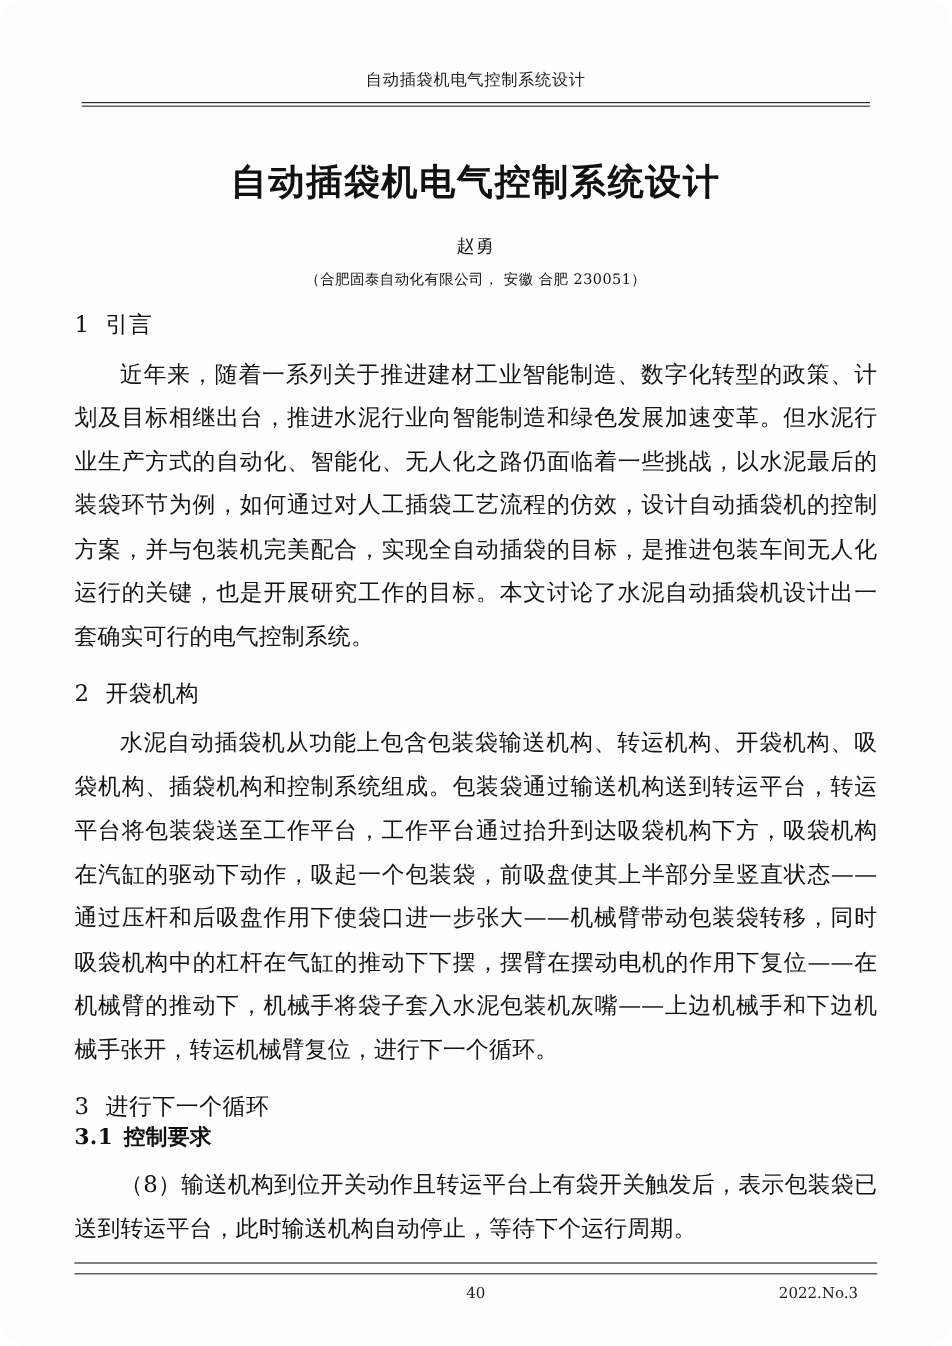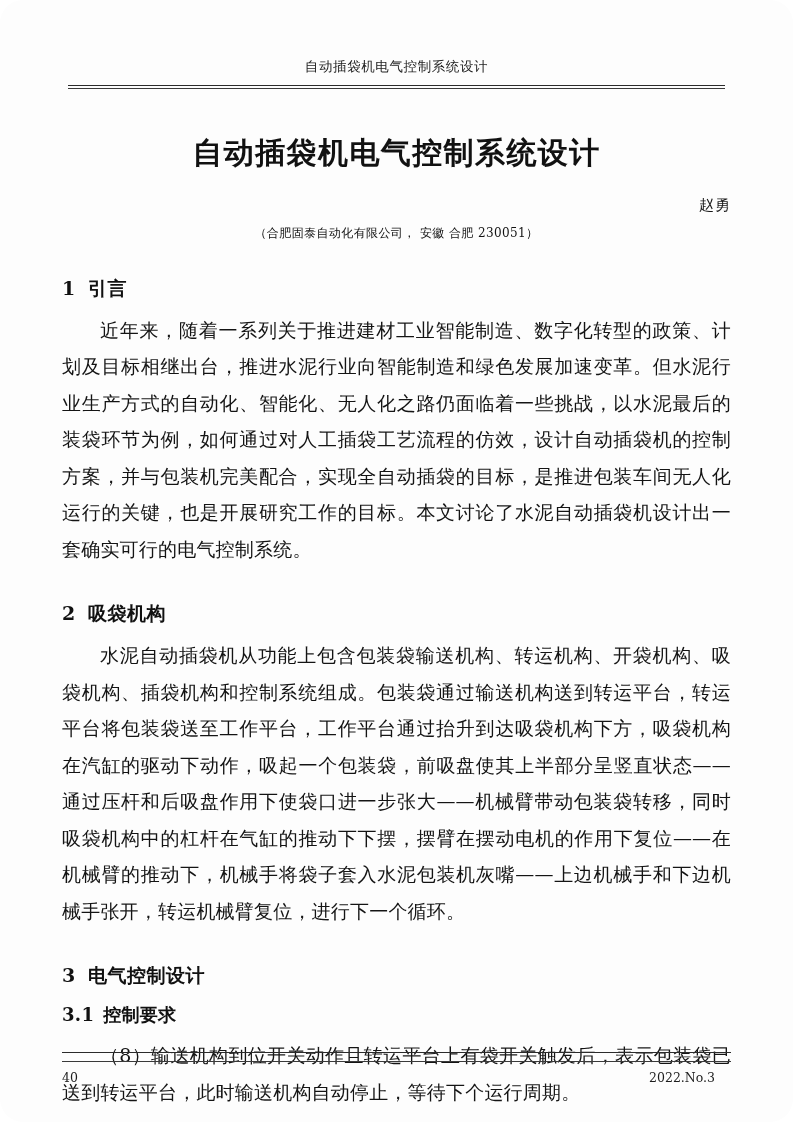--- a/index.html
+++ b/index.html
@@ -55,43 +55,41 @@
     font-weight: bold;
     letter-spacing: 1.4px;
     color: #111;
     line-height: 1.3;
   }
   .author {
     margin-top: 24px;
     font-size: 15px;
     letter-spacing: 1px;
     color: #161616;
-    text-align: right;
   }
   .affiliation {
     margin-top: 10px;
     font-size: 12px;
     letter-spacing: 0.4px;
     color: #111;
   }
 
   
   .section-h1 {
-    margin-top: 34px;
+    margin-top: 16px;
     font-size: 19px;
-    font-weight: bold;
+    font-weight: normal;
     color: #111;
     letter-spacing: 0.5px;
   }
   .section-h1 .num {
     display: inline-block;
     min-width: 26px;
   }
   .section-h2 {
-    margin-top: 14px;
     font-size: 18px;
     font-weight: bold;
     color: #111;
     letter-spacing: 0.3px;
   }
   .section-h2 .num {
     display: inline-block;
     margin-right: 9px;
   }
 
@@ -125,21 +123,21 @@
   .footer-row {
     position: relative;
     margin-top: 8px;
     height: 18px;
     font-size: 12.5px;
     color: #1d1d1d;
   }
   .footer-page {
     position: absolute;
     left: 0; right: 0;
-    text-align: left;
+    text-align: center;
   }
   .footer-issue {
     position: absolute;
     right: 16px;
     top: 0;
   }
 </style>
 </head>
 <body>
 
@@ -154,26 +152,26 @@
     <div class="author">赵勇</div>
     <div class="affiliation">（合肥固泰自动化有限公司，  安徽   合肥   230051）</div>
   </div>
 
   <div class="section-h1">
     <span class="num">1</span><span>引言</span>
   </div>
   <p class="body">近年来，随着一系列关于推进建材工业智能制造、数字化转型的政策、计划及目标相继出台，推进水泥行业向智能制造和绿色发展加速变革。但水泥行业生产方式的自动化、智能化、无人化之路仍面临着一些挑战，以水泥最后的装袋环节为例，如何通过对人工插袋工艺流程的仿效，设计自动插袋机的控制方案，并与包装机完美配合，实现全自动插袋的目标，是推进包装车间无人化运行的关键，也是开展研究工作的目标。本文讨论了水泥自动插袋机设计出一套确实可行的电气控制系统。</p>
 
   <div class="section-h1">
-    <span class="num">2</span><span>吸袋机构</span>
+    <span class="num">2</span><span>开袋机构</span>
   </div>
   <p class="body">水泥自动插袋机从功能上包含包装袋输送机构、转运机构、开袋机构、吸袋机构、插袋机构和控制系统组成。包装袋通过输送机构送到转运平台，转运平台将包装袋送至工作平台，工作平台通过抬升到达吸袋机构下方，吸袋机构在汽缸的驱动下动作，吸起一个包装袋，前吸盘使其上半部分呈竖直状态——通过压杆和后吸盘作用下使袋口进一步张大——机械臂带动包装袋转移，同时吸袋机构中的杠杆在气缸的推动下下摆，摆臂在摆动电机的作用下复位——在机械臂的推动下，机械手将袋子套入水泥包装机灰嘴——上边机械手和下边机械手张开，转运机械臂复位，进行下一个循环。</p>
 
   <div class="section-h1">
-    <span class="num">3</span><span>电气控制设计</span>
+    <span class="num">3</span><span>进行下一个循环</span>
   </div>
 
   <div class="section-h2">
     <span class="num">3.1</span><span>控制要求</span>
   </div>
   <p class="body">（8）输送机构到位开关动作且转运平台上有袋开关触发后，表示包装袋已送到转运平台，此时输送机构自动停止，等待下个运行周期。</p>
 
   <div class="footer-wrap">
     <hr class="footer-rule">
     <hr class="footer-rule thin">

